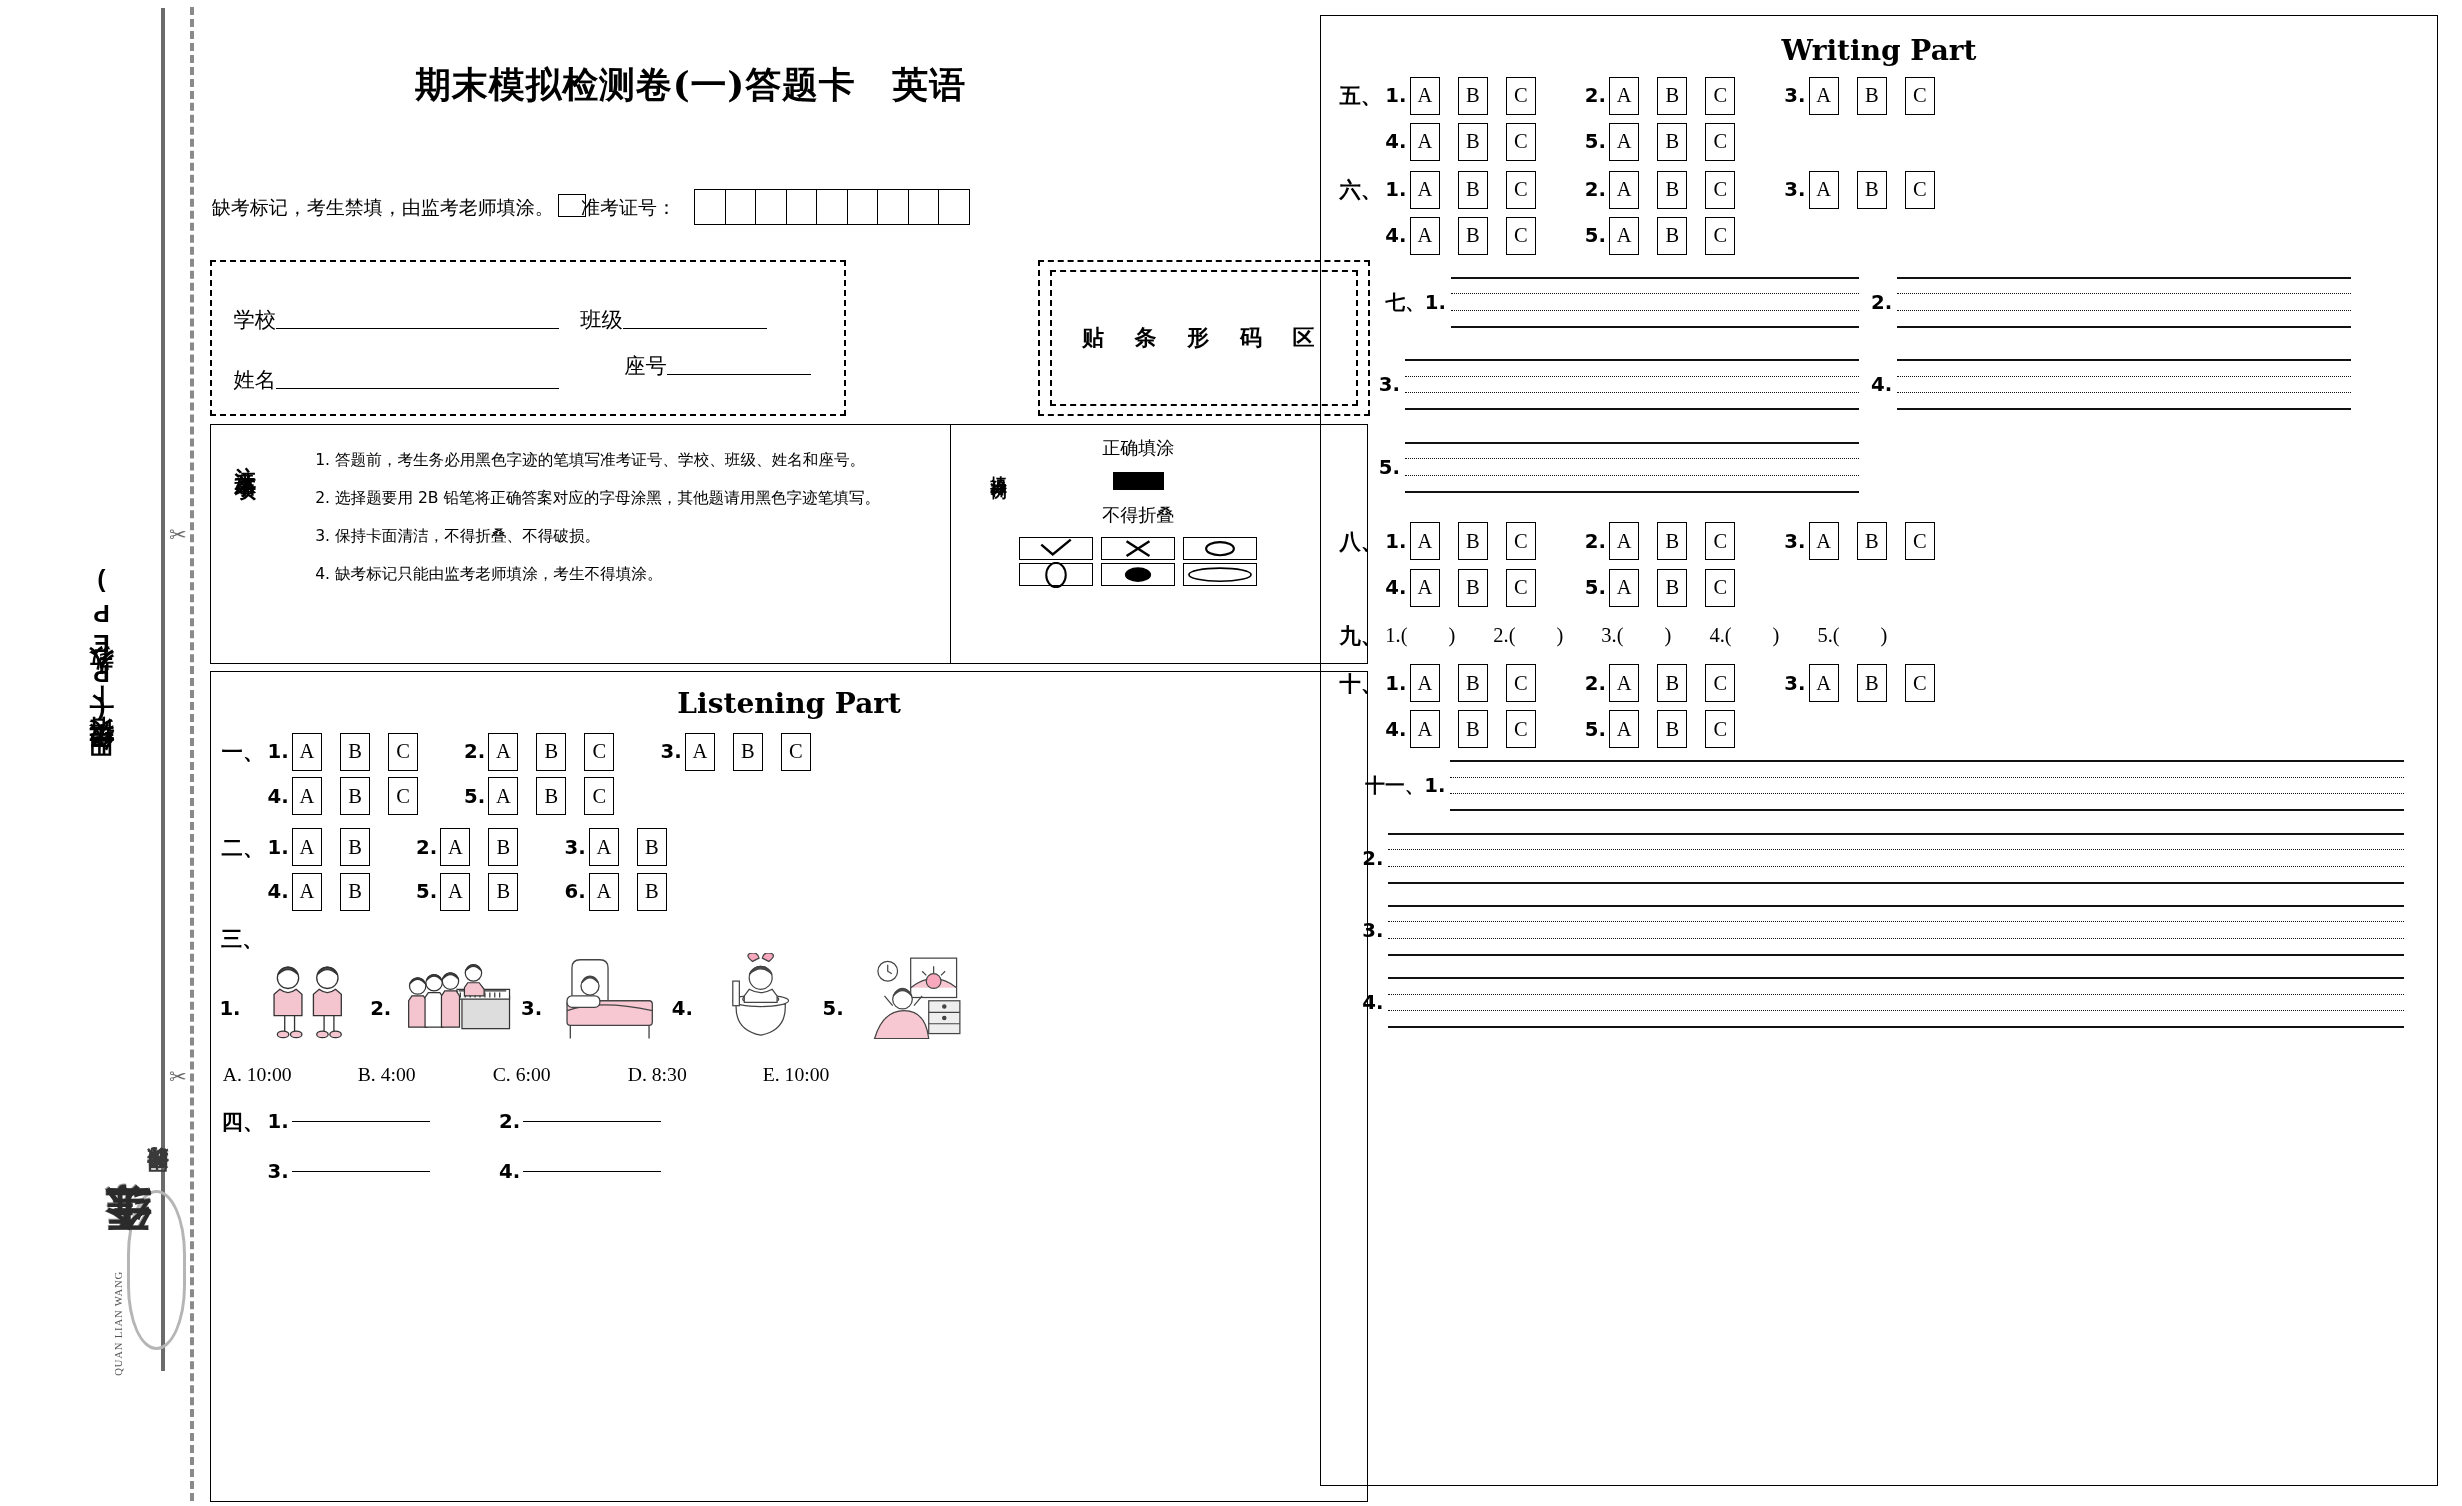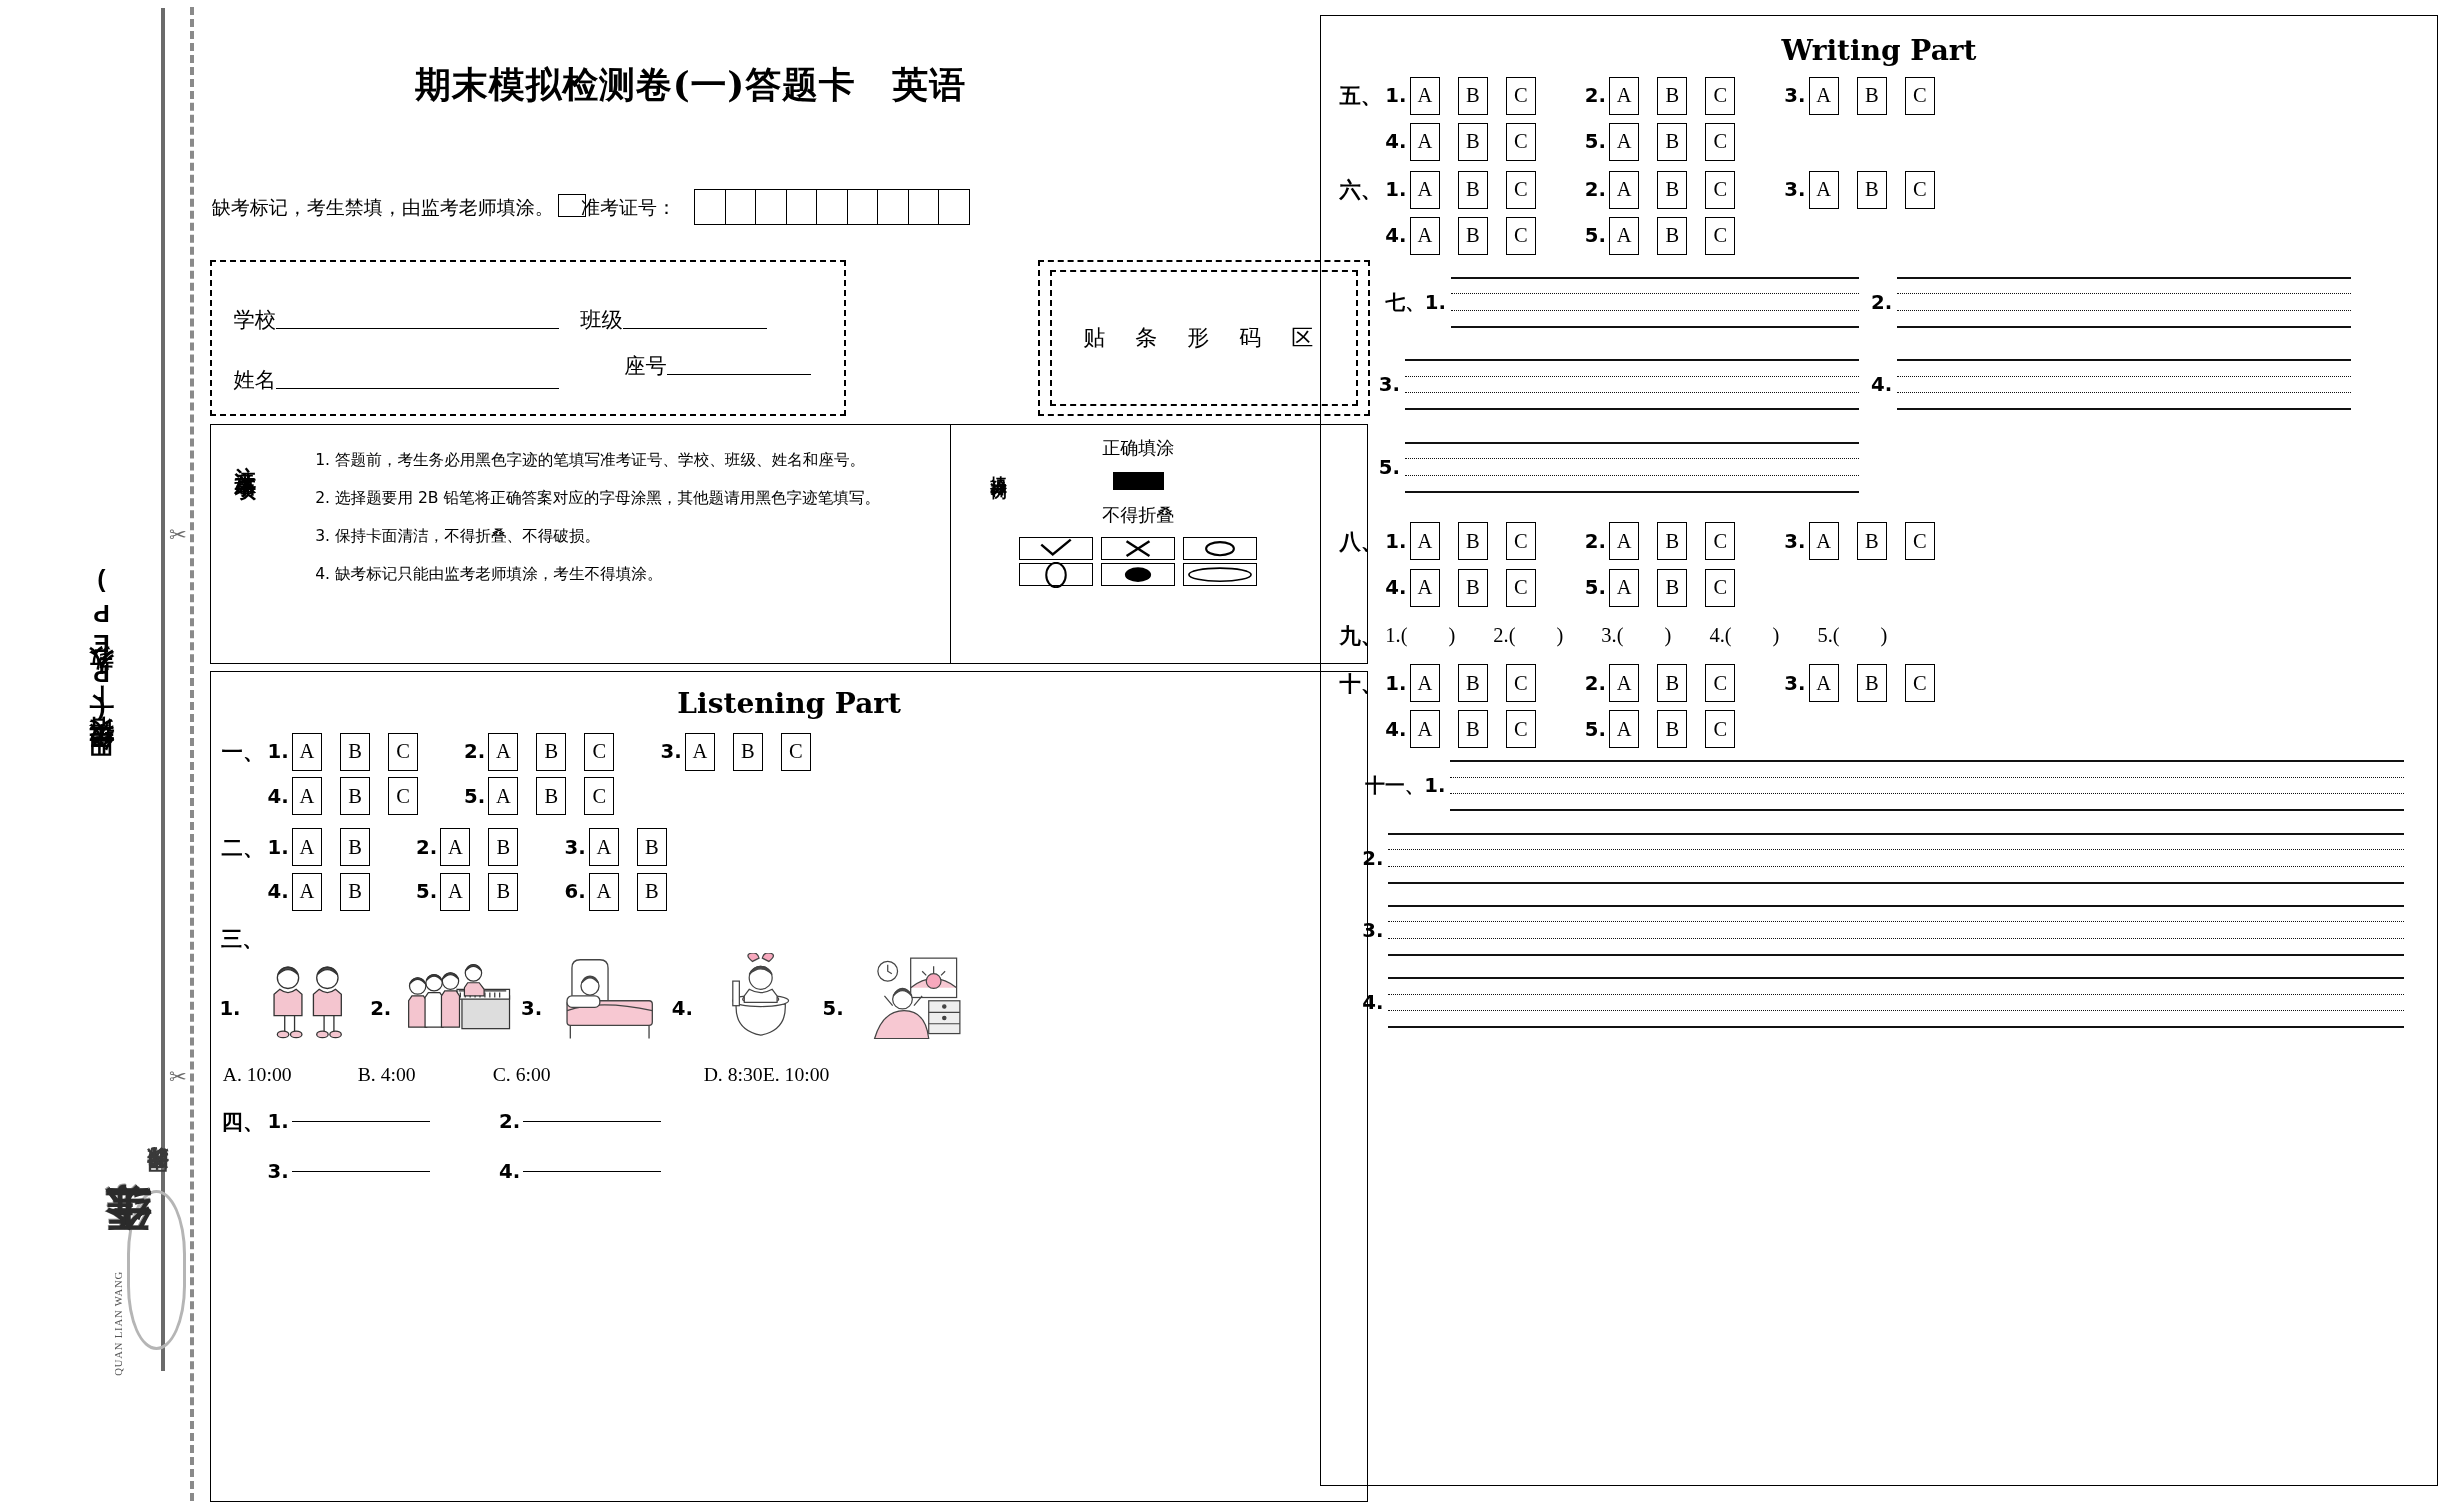--- a/index.html
+++ b/index.html
@@ -76,21 +76,21 @@
 
   
   .infobox{position:absolute;left:8.2px;top:250px;width:632px;height:152px;
            border:2.5px dashed #000;}
   .infobox .line{position:absolute;font-size:21.3px;font-family:"DejaVu Sans",sans-serif;}
   .infobox .rule{display:inline-block;border-bottom:1.6px solid #000;vertical-align:-2.5px;}
 
   .barcode{position:absolute;left:836px;top:250px;width:328px;height:152px;
            border:2.5px dashed #000;}
   .barcode .inner{position:absolute;left:9.8px;top:8.2px;right:9.8px;bottom:8.2px;
-                  border:2.5px dashed #000;display:flex;align-items:center;justify-content:center;}
+                  border:2.5px dashed #000;display:flex;align-items:center;justify-content:center;font-weight:bold;}
   .barcode .inner span{font-size:22px;letter-spacing:11.5px;font-family:"DejaVu Sans",sans-serif;}
 
   
   .notice{position:absolute;left:8.2px;top:414px;width:1156px;height:238px;border:1.6px solid #000;}
   .notice-title{position:absolute;left:9.8px;top:24.6px;width:39px;
       writing-mode:vertical-rl;text-orientation:upright;
       font-size:21.3px;font-weight:700;letter-spacing:4.9px;
       font-family:"DejaVu Sans",sans-serif;}
   .notice-list{position:absolute;left:64px;top:13px;width:665px;margin-top:12px;}
   .notice-list li{font-size:15.6px;line-height:1.35;margin-bottom:17px;list-style:none;
@@ -440,21 +440,21 @@
                       <path d="M30 104 q10 -34 36 -34 q26 0 30 34z" fill="#f7c8d2"></path>
                       <path d="M52 64 l-10 -12 M78 64 l10 -12"></path>
                     </g>
                   </svg></div>
               </div>
             </div>
             <div class="opts-row">
               <span style="width: 135px;">A. 10:00</span>
               <span style="width: 135px;">B. 4:00</span>
               <span style="width: 135px;">C. 6:00</span>
-              <span style="width: 135px; text-align: right;">D. 8:30</span>
+              <span style="width: 135px;">D. 8:30</span>
               <span style="width: 135px;">E. 10:00</span>
             </div>
           </div>
           <div class="sec">
             <div class="qrow" style="height: 44px;">
               <div class="sec-label">四、</div>
               <div class="qgroup" style="margin-right: 69px;">
                 <span class="qnum">1.</span>
                 <span class="blankline" style="width: 138px;"></span>
               </div>

